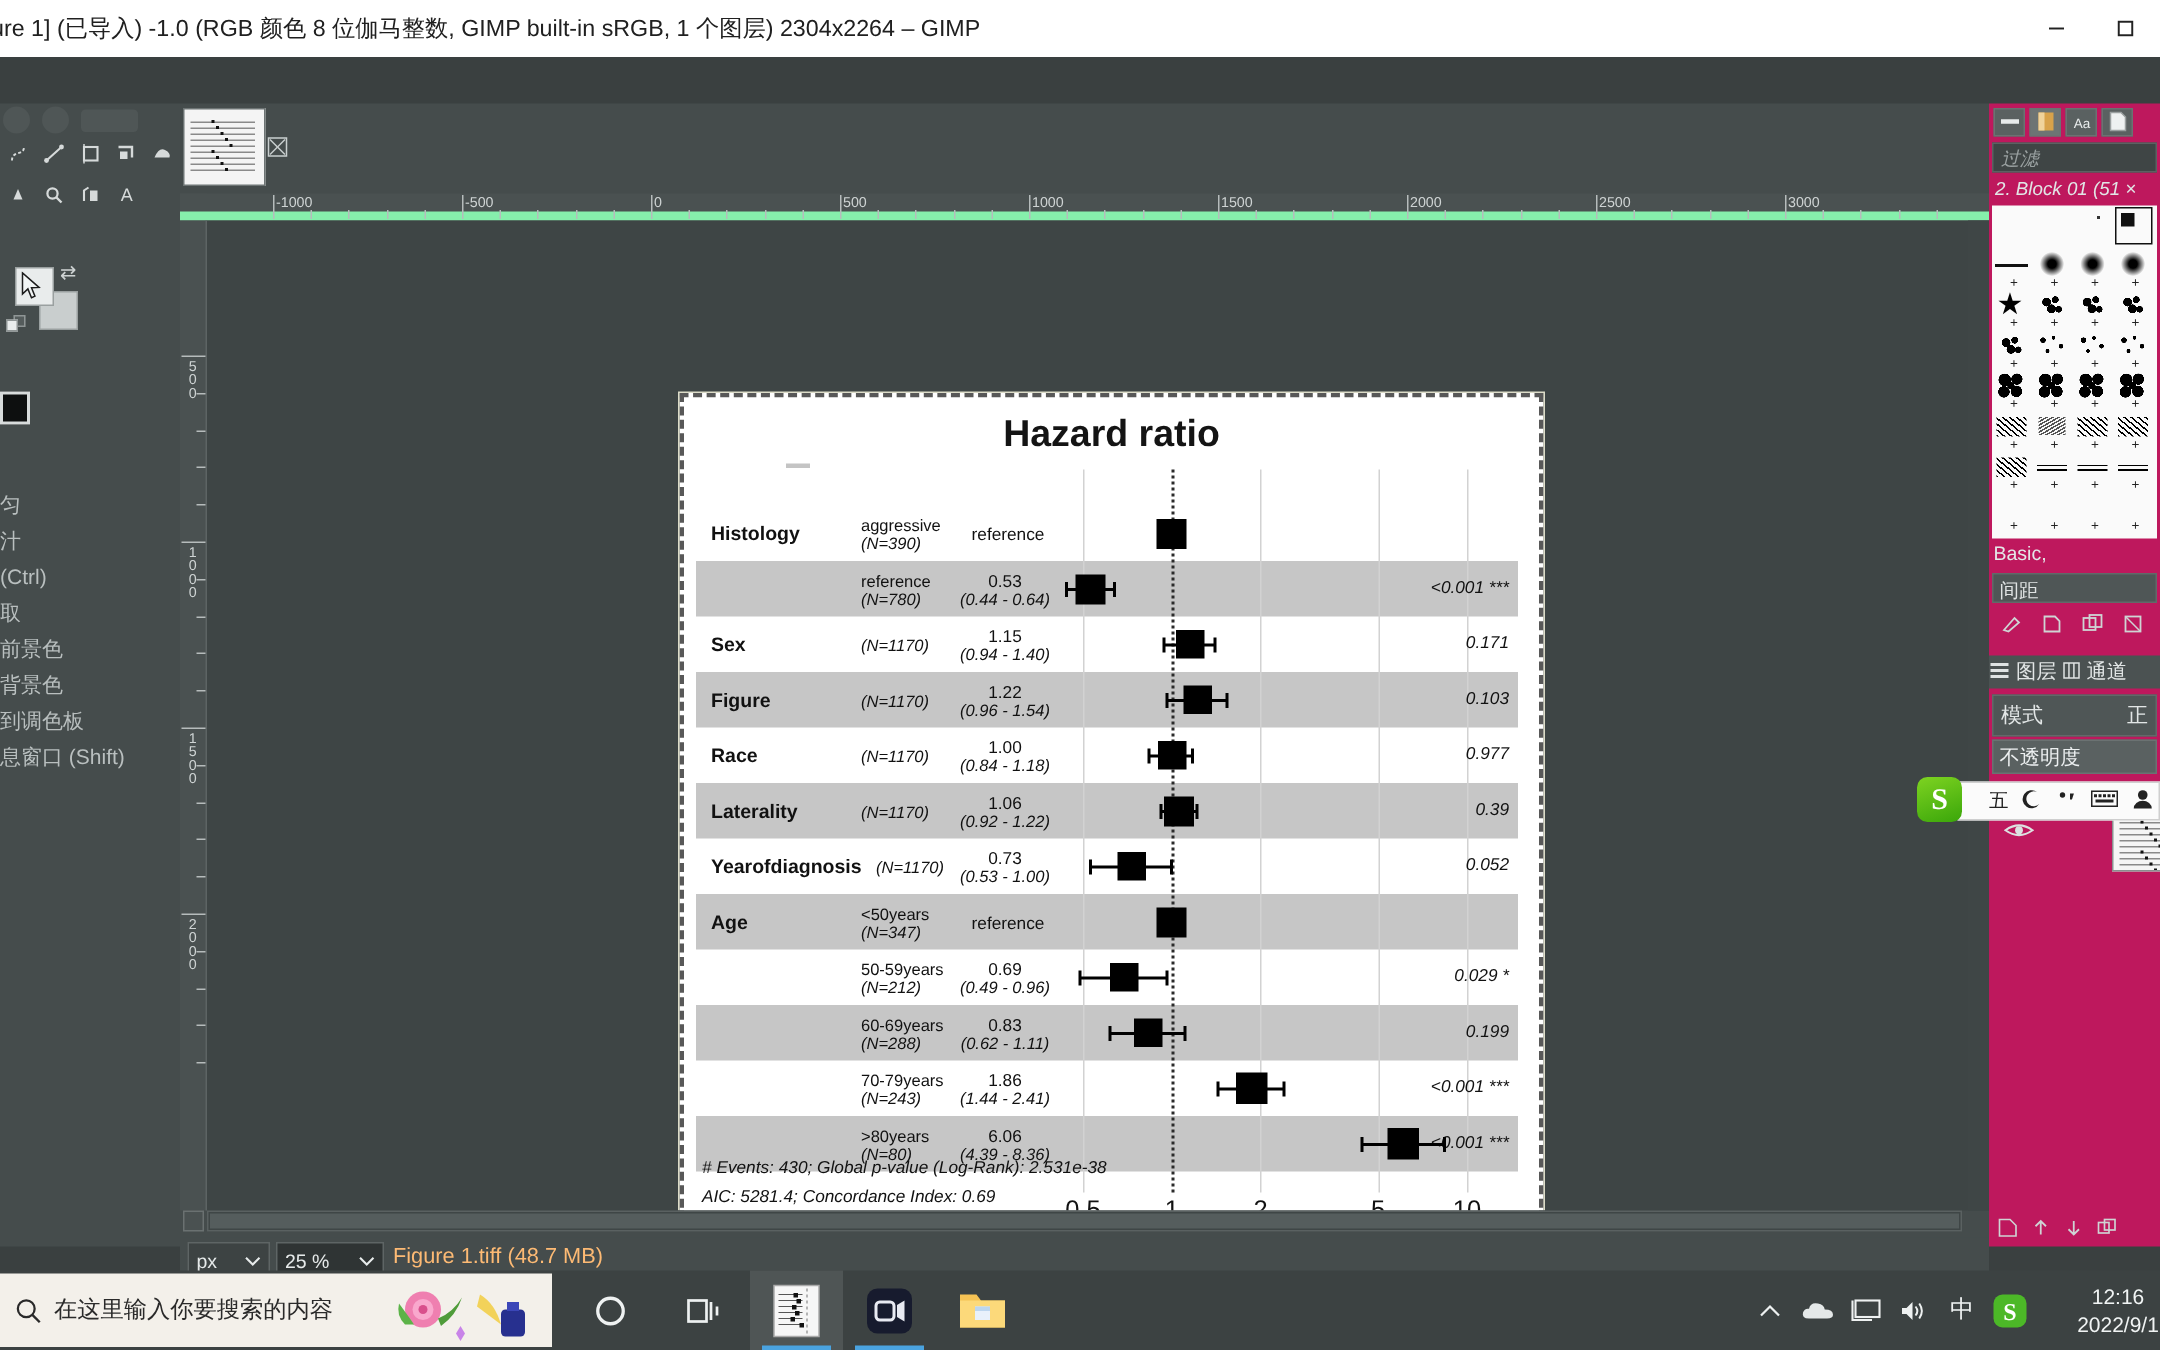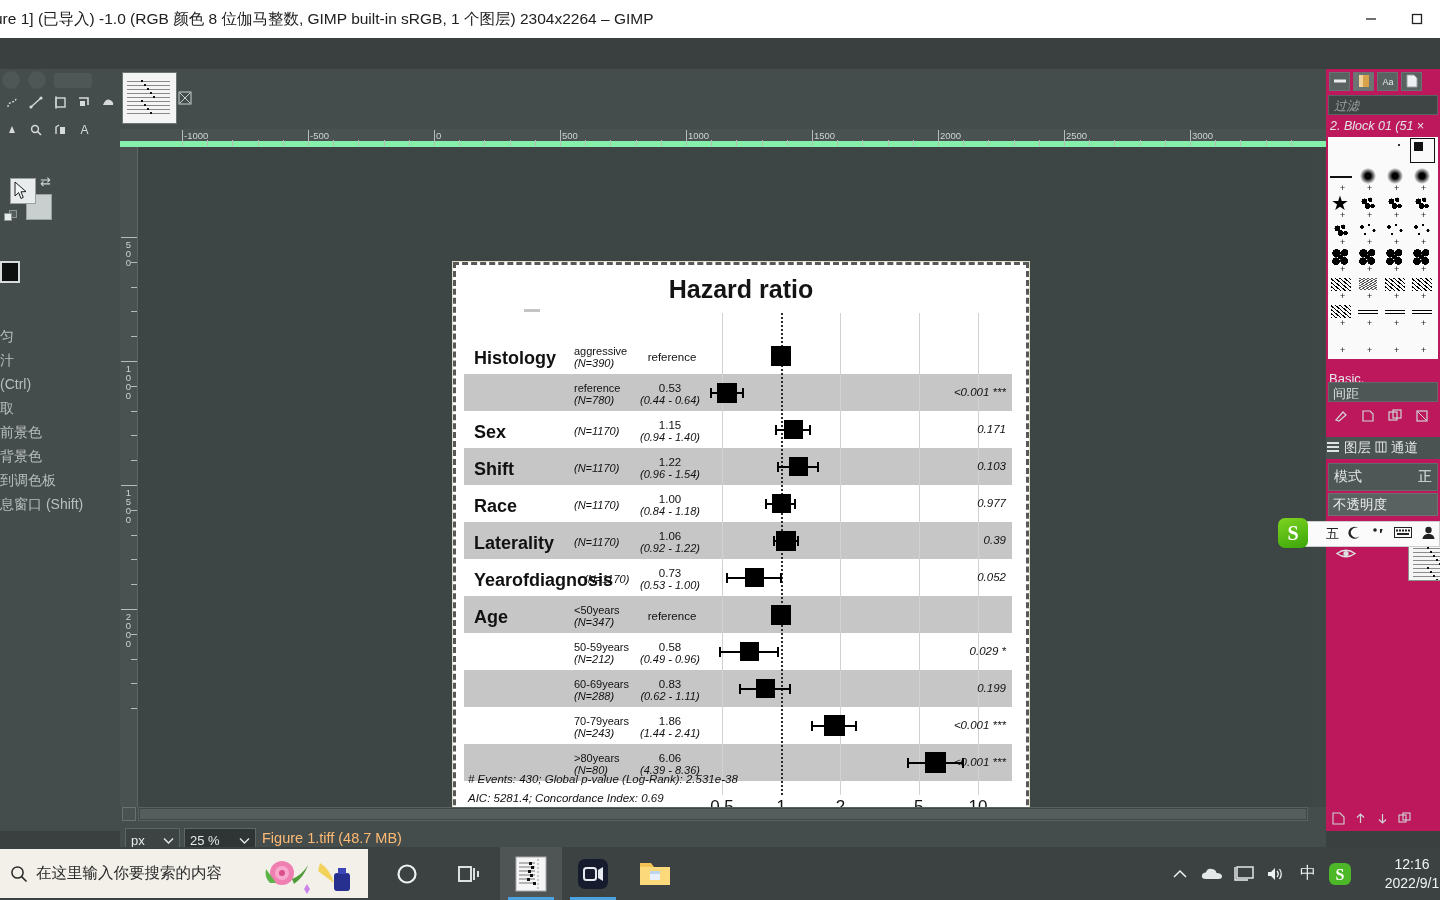--- a/index.html
+++ b/index.html
@@ -173,21 +173,21 @@
     position: absolute; left: 68px; top: 44px; width: 16px; height: 3px; background: #c4c4c4;
   }
   .band {
     position: absolute; left: 8px; width: 548px; height: 37px; background: #c6c6c6;
   }
   .gridline { position: absolute; width: 1px; background: #d2d2d2; }
   .refline {
     position: absolute; width: 0; border-left: 2px dotted #2b2b2b;
   }
   .rowlabel {
-    position: absolute; font-size: 18px; color: #111; font-weight: bold;
+    position: absolute; font-size: 13px; color: #111; font-weight: bold;
     font-family: "Liberation Sans", sans-serif; white-space: nowrap;
   }
   .rowsub {
     position: absolute; font-size: 11px; color: #111; white-space: nowrap;
     font-family: "Liberation Sans", sans-serif; line-height: 12px;
   }
   .rowsub i { font-style: italic; }
   .rowest {
     position: absolute; font-size: 11.5px; color: #111; white-space: nowrap;
     text-align: center; line-height: 12.5px;
@@ -235,21 +235,21 @@
     position: absolute; left: 4px; top: 50px; color: #e2e6e6; font-size: 12.5px;
     font-style: italic; white-space: nowrap;
   }
   .brush-grid {
     position: absolute; left: 2px; top: 68px; width: 110px; height: 222px;
     background: #fafafa; overflow: hidden;
   }
   .brush-cell { position: absolute; width: 27px; height: 27px; }
   .brush-plus { position: absolute; color: #222; font-size: 9px; }
   .dock-basic {
-    position: absolute; left: 3px; top: 302px; color: #e4e8e8; font-size: 13px;
+    position: absolute; left: 3px; top: 292px; color: #e4e8e8; font-size: 13px;
   }
   .dock-spacing {
     position: absolute; left: 2px; top: 313px; width: 110px; height: 20px;
     background: #4f5656; border: 1px solid #626969; color: #dfe3e3; font-size: 13px;
     padding: 2px 4px;
   }
   .dock-btnrow {
     position: absolute; left: 2px; top: 338px; width: 110px; height: 22px;
     display: flex; align-items: center; gap: 13px; padding-left: 6px; color: #cfd4d4;
   }
@@ -649,21 +649,21 @@
             </div>
             <div class="rowest" style="left: 168px; top: 153.5px; width: 92px;">
               <div>1.15</div>
               <div class="ci">(0.94 - 1.40)</div>
             </div>
             <div class="pval" style="left: 420px; top: 157.5px; width: 130px;">0.171</div>
             <div class="whisk" style="left: 319.945px; top: 163.5px; width: 34.0408px;"></div>
             <div class="whisk-cap" style="left: 318.945px; top: 159.5px;"></div>
             <div class="whisk-cap" style="left: 352.986px; top: 159.5px;"></div>
             <div class="box" style="left: 327.676px; top: 155px; width: 19px; height: 19px;"></div>
-            <div class="rowlabel" style="left: 18px; top: 193.5px;">Shift</div>
+            <div class="rowlabel" style="left: 18px; top: 193.5px;">Figure</div>
             <div class="rowsub" style="left: 118px; top: 190.5px;">
               <div style="padding-top:6px"><i>(N=1170)</i></div>
             </div>
             <div class="rowest" style="left: 168px; top: 190.5px; width: 92px;">
               <div>1.22</div>
               <div class="ci">(0.96 - 1.54)</div>
             </div>
             <div class="pval" style="left: 420px; top: 194.5px; width: 130px;">0.103</div>
             <div class="whisk" style="left: 321.744px; top: 200.5px; width: 40.3864px;"></div>
             <div class="whisk-cap" style="left: 320.744px; top: 196.5px;"></div>
@@ -715,21 +715,21 @@
             </div>
             <div class="rowest" style="left: 170px; top: 338.5px; width: 92px;">
               <div style="padding-top:6px">reference</div>
             </div>
             <div class="box" style="left: 315.233px; top: 339.5px; width: 20px; height: 20px;"></div>
             <div class="rowsub" style="left: 118px; top: 375.5px;">
               <div>50-59years</div>
               <div><i>(N=212)</i></div>
             </div>
             <div class="rowest" style="left: 168px; top: 375.5px; width: 92px;">
-              <div>0.58</div>
+              <div>0.69</div>
               <div class="ci">(0.49 - 0.96)</div>
             </div>
             <div class="pval" style="left: 420px; top: 379.5px; width: 130px;">0.029 *</div>
             <div class="whisk" style="left: 264.274px; top: 385.5px; width: 57.4708px;"></div>
             <div class="whisk-cap" style="left: 263.274px; top: 381.5px;"></div>
             <div class="whisk-cap" style="left: 320.744px; top: 381.5px;"></div>
             <div class="box" style="left: 284.024px; top: 377px; width: 19px; height: 19px;"></div>
             <div class="rowsub" style="left: 118px; top: 412.5px;">
               <div>60-69years</div>
               <div><i>(N=288)</i></div>

